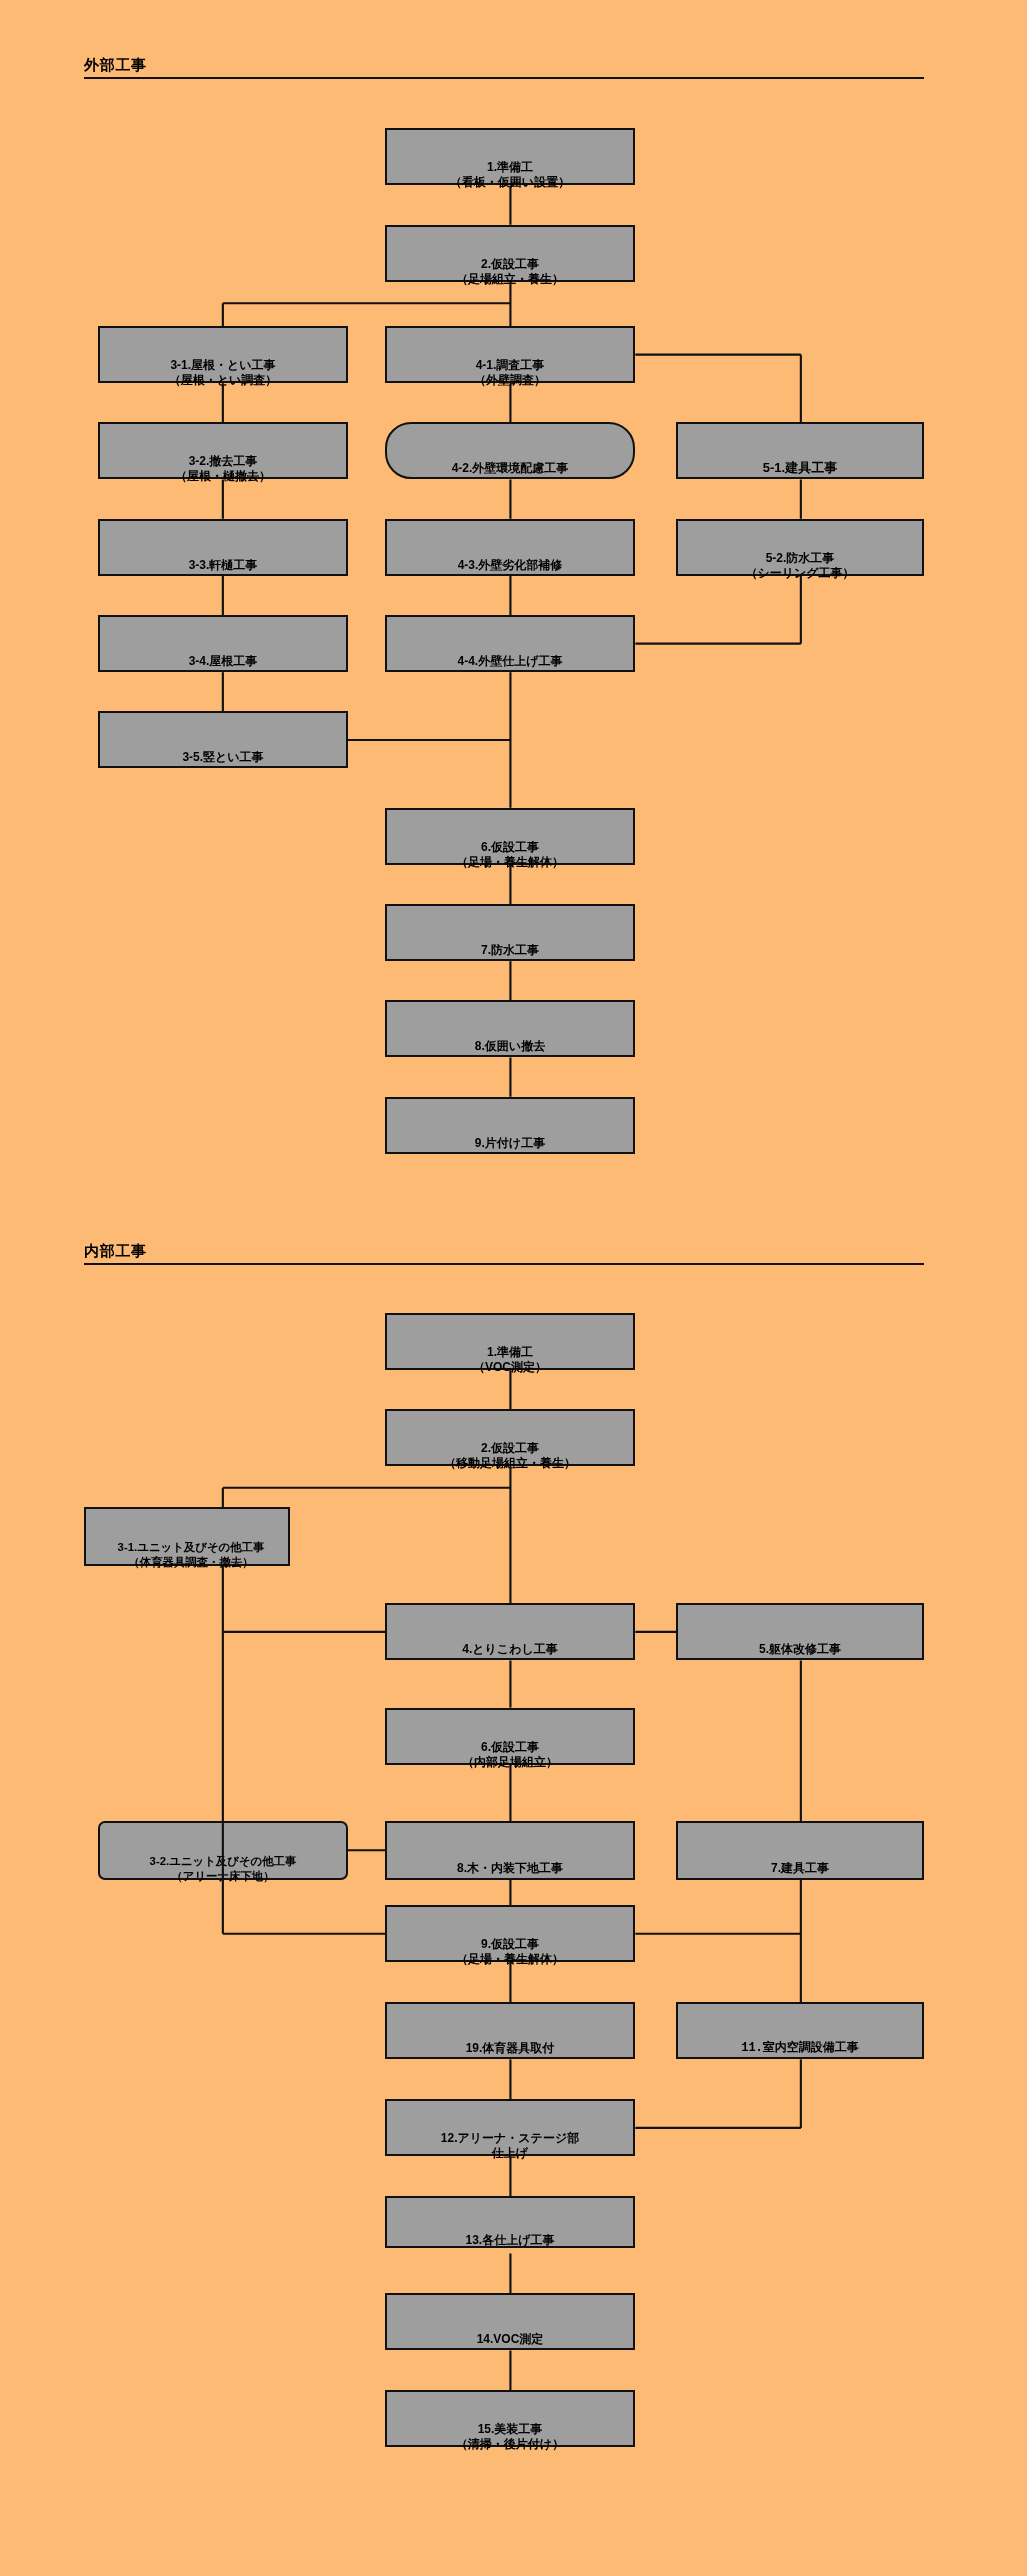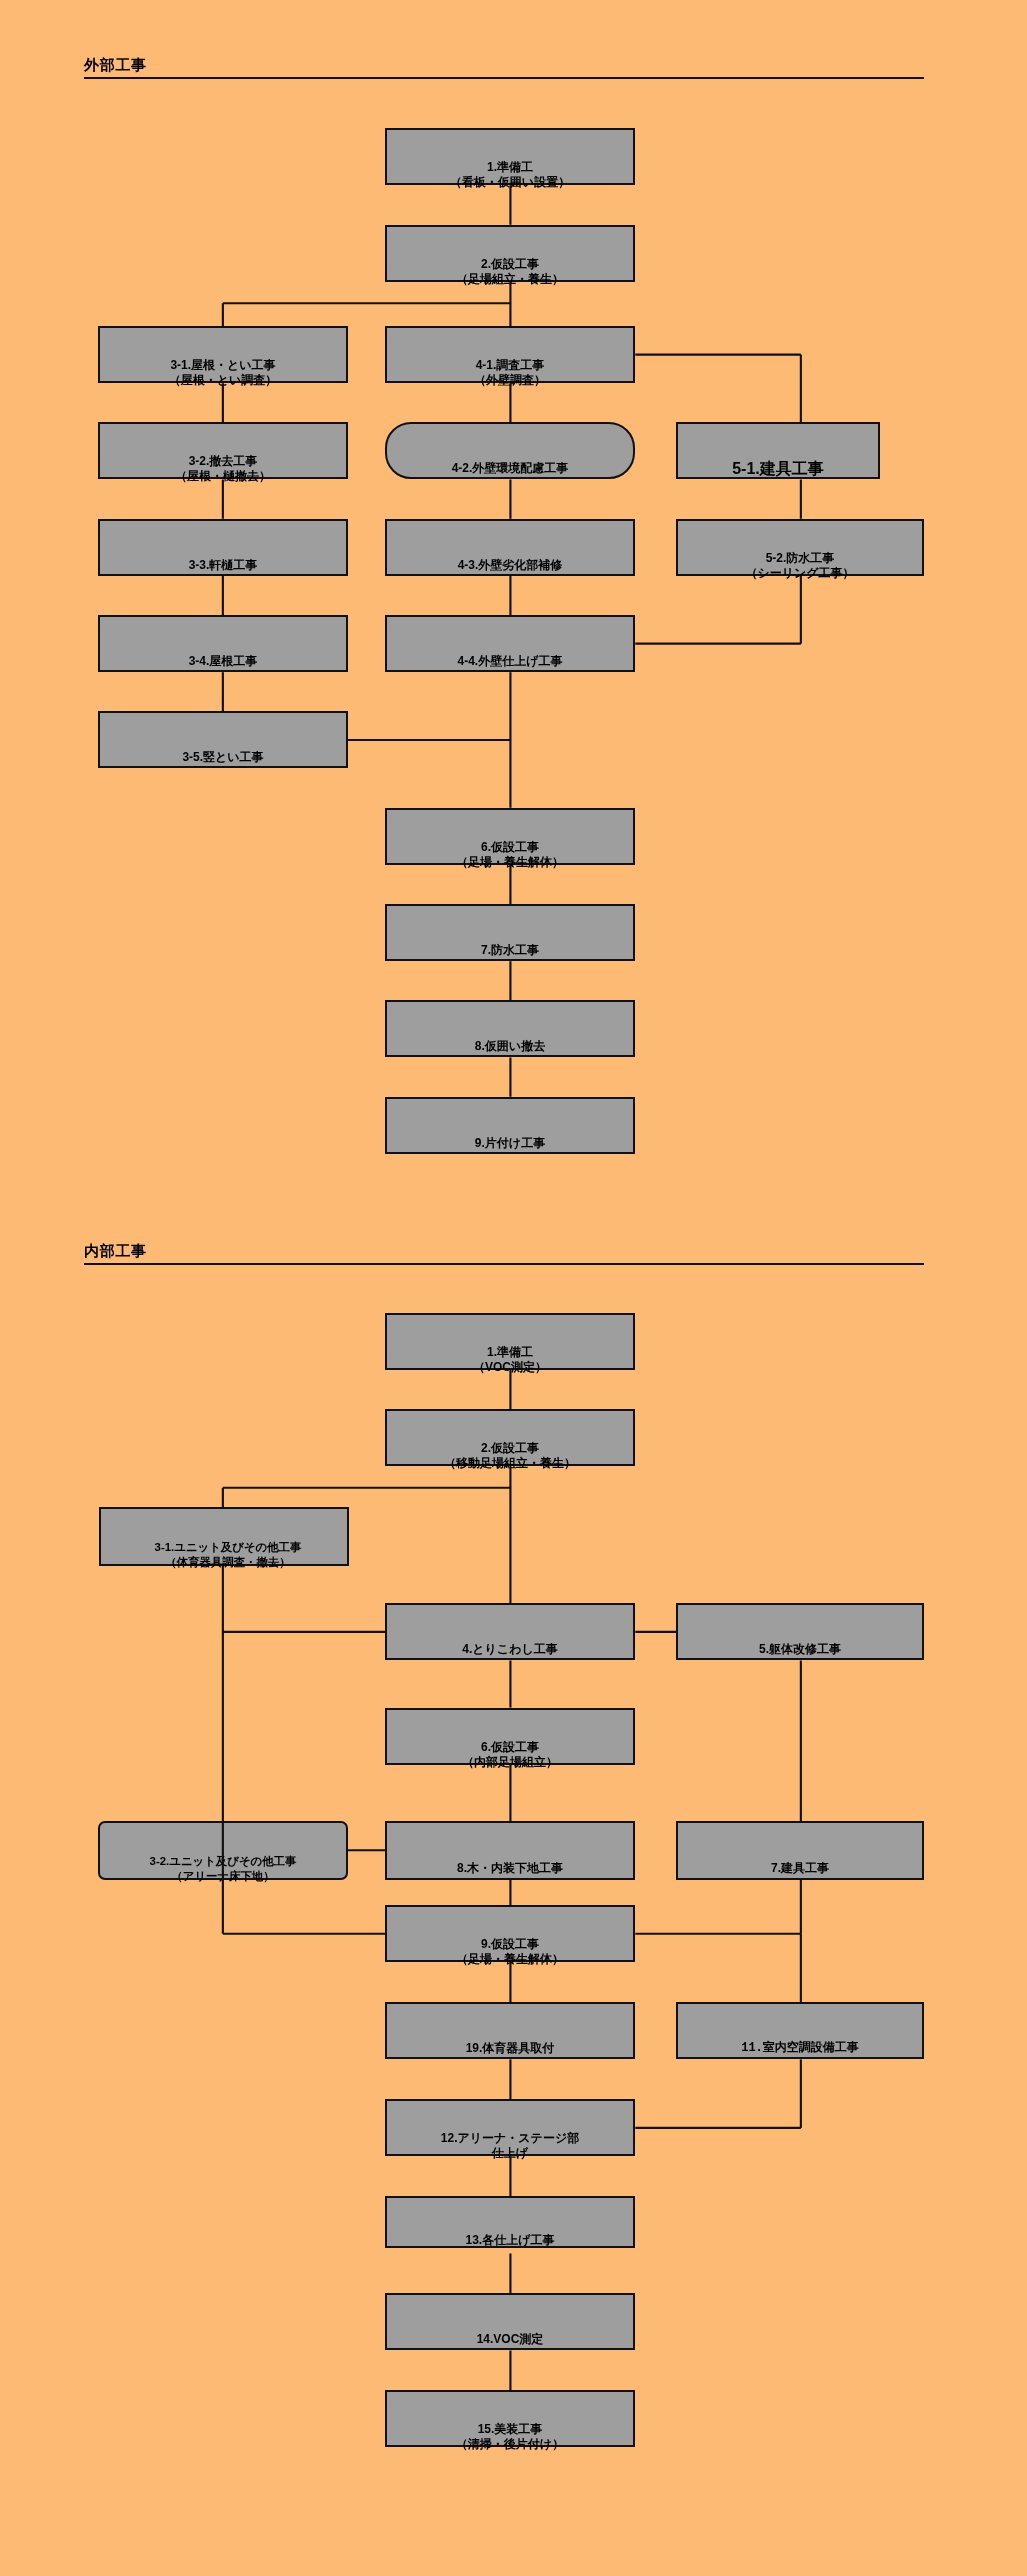--- a/index.html
+++ b/index.html
@@ -57,21 +57,21 @@
       <span>（屋根・樋撤去）</span>
     </span>
   </div>
 
   <div class="node" style="left:385px;top:422px;width:250px;height:57px;font-size:12px;border-radius:26px;">
     <span class="t">
       <span>4-2.外壁環境配慮工事</span>
     </span>
   </div>
 
-  <div class="node" style="left:676px;top:422px;width:204px;height:57px;font-size:16px;">
+  <div class="node" style="left:676px;top:422px;width:248px;height:57px;font-size:13px;">
     <span class="t">
       <span>5-1.建具工事</span>
     </span>
   </div>
 
   <div class="node" style="left:98px;top:519px;width:250px;height:57px;font-size:12px;">
     <span class="t">
       <span>3-3.軒樋工事</span>
     </span>
   </div>
@@ -142,21 +142,21 @@
     </span>
   </div>
 
   <div class="node" style="left:385px;top:1409px;width:250px;height:57px;font-size:12px;">
     <span class="t">
       <span>2.仮設工事</span>
       <span>（移動足場組立・養生）</span>
     </span>
   </div>
 
-  <div class="node" style="left:99px;top:1507px;width:250px;height:59px;font-size:11.4px;padding-left:8px;">
+  <div class="node" style="left:84px;top:1507px;width:206px;height:59px;font-size:11.4px;padding-left:8px;">
     <span class="t">
       <span>3-1.ユニット及びその他工事</span>
       <span>（体育器具調査・撤去）</span>
     </span>
   </div>
 
   <div class="node" style="left:385px;top:1603px;width:250px;height:57px;font-size:12px;">
     <span class="t">
       <span>4.とりこわし工事</span>
     </span>

